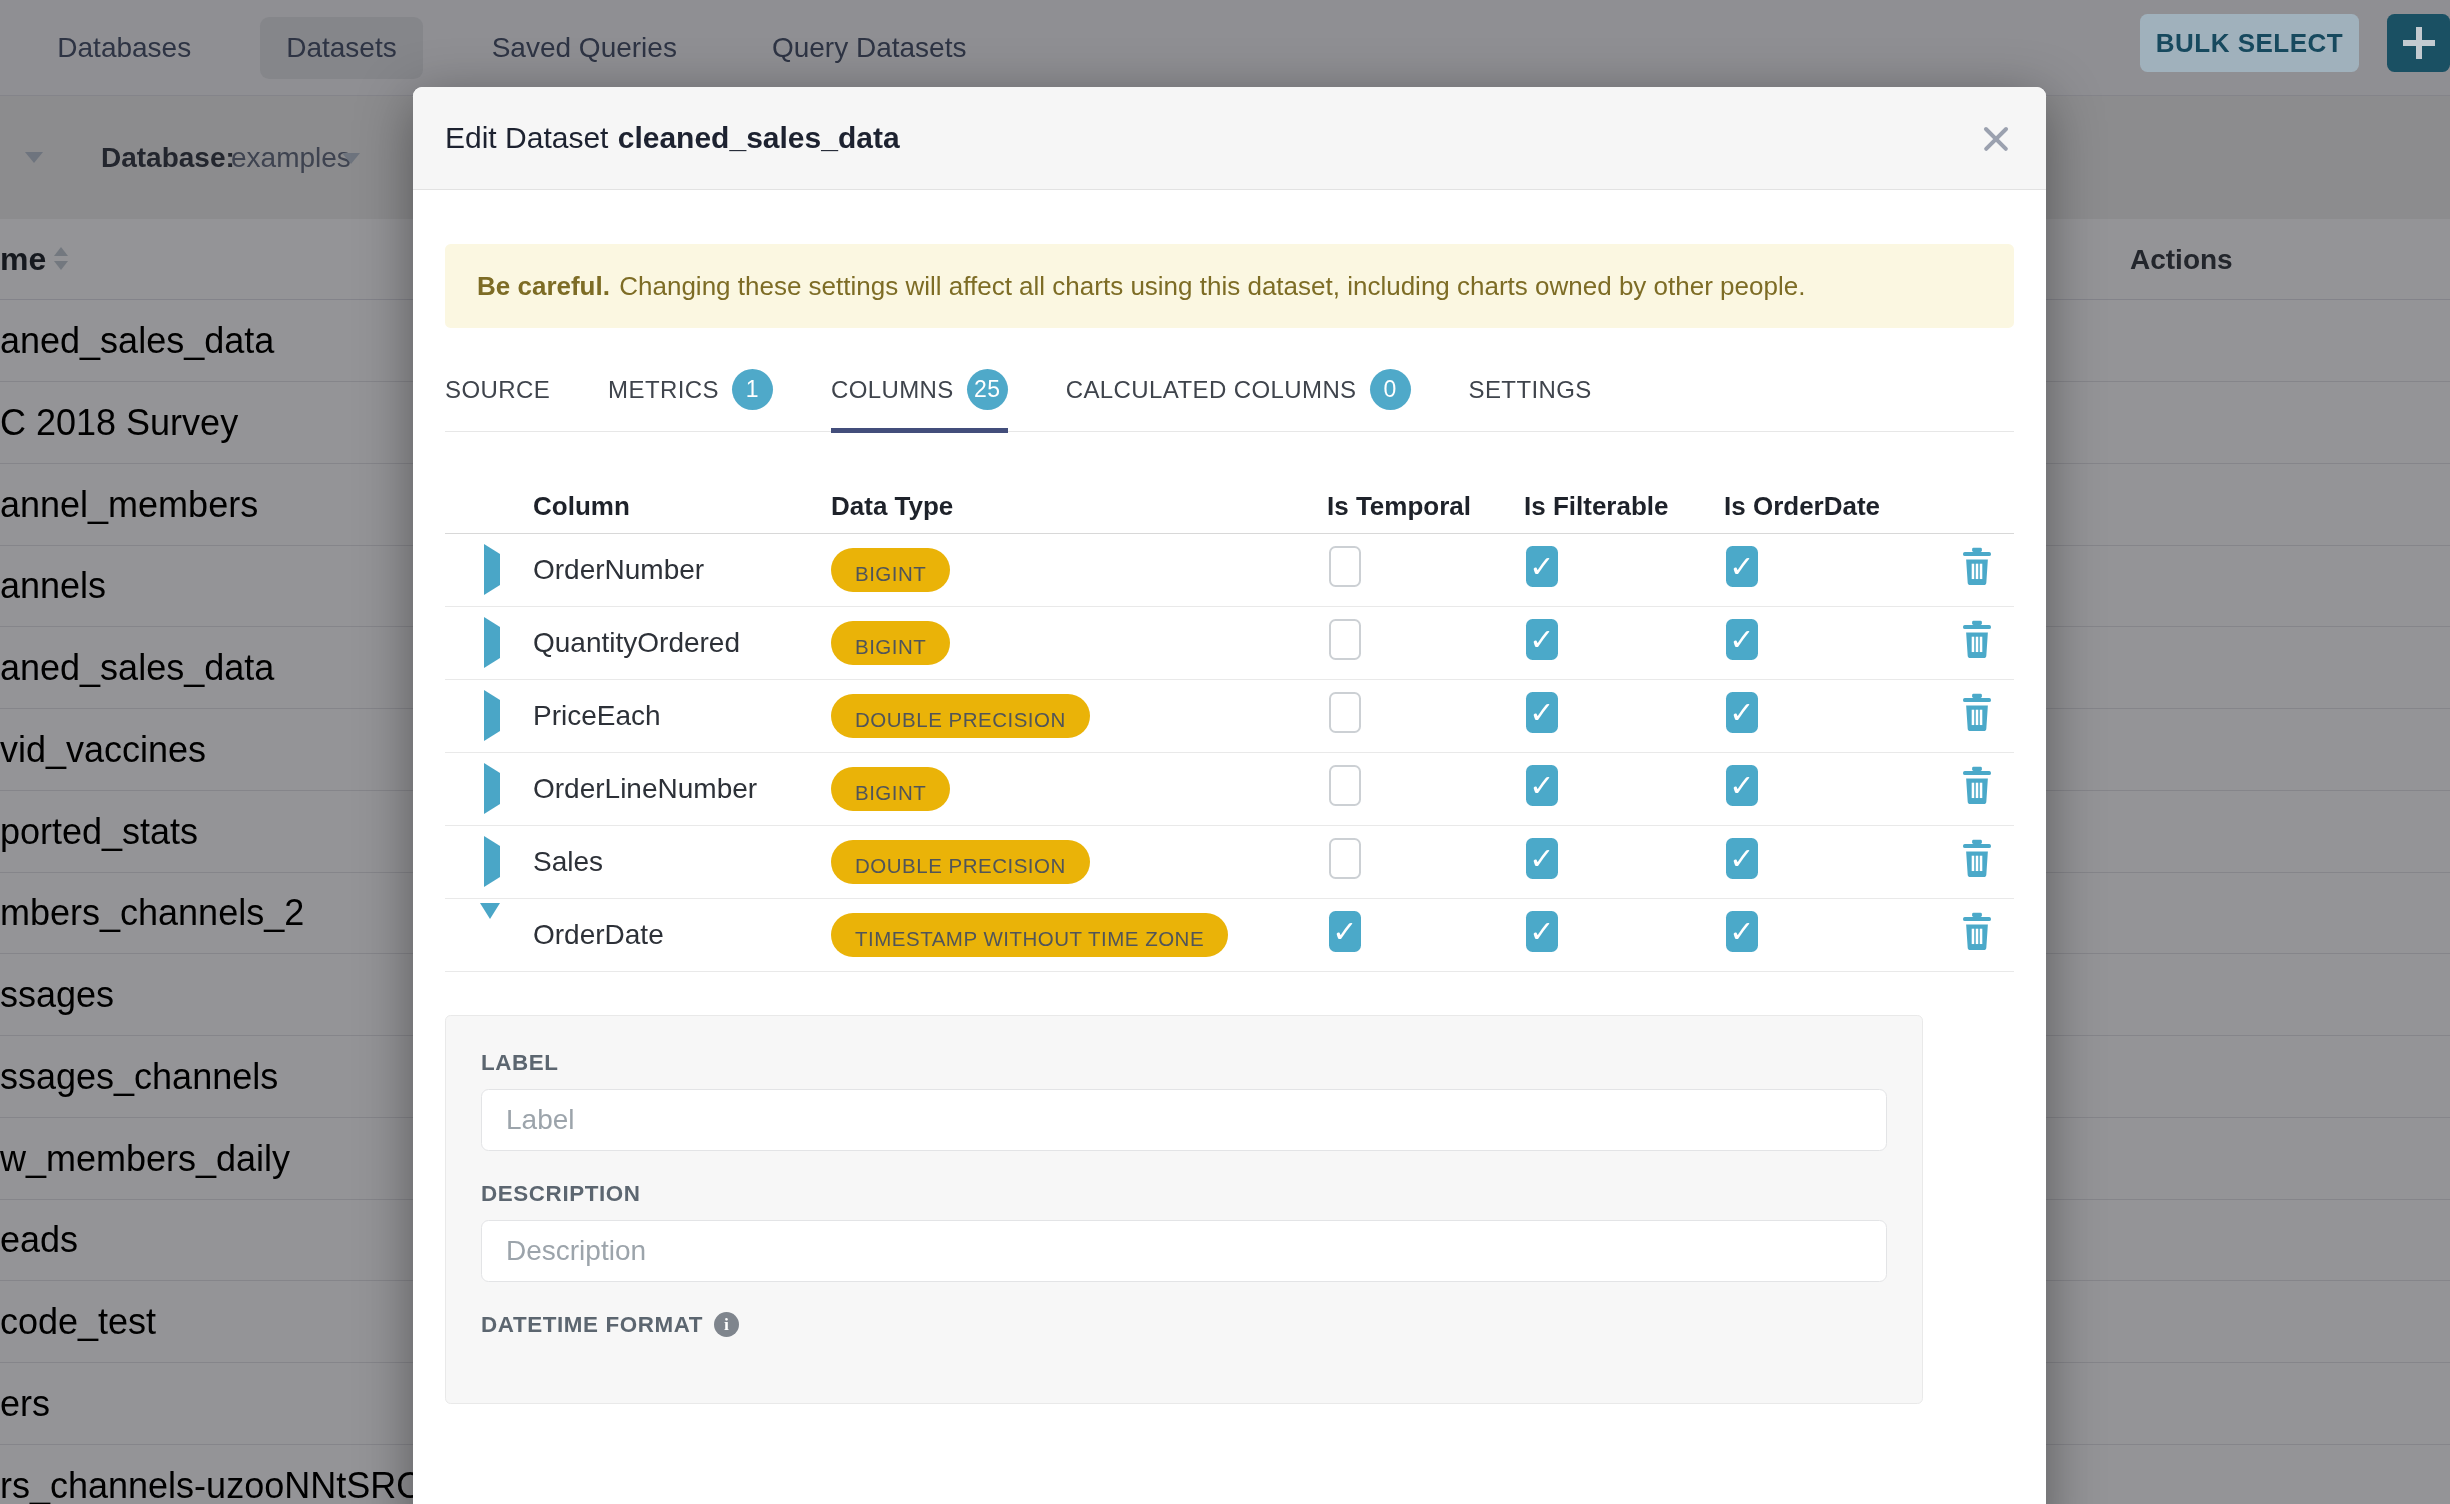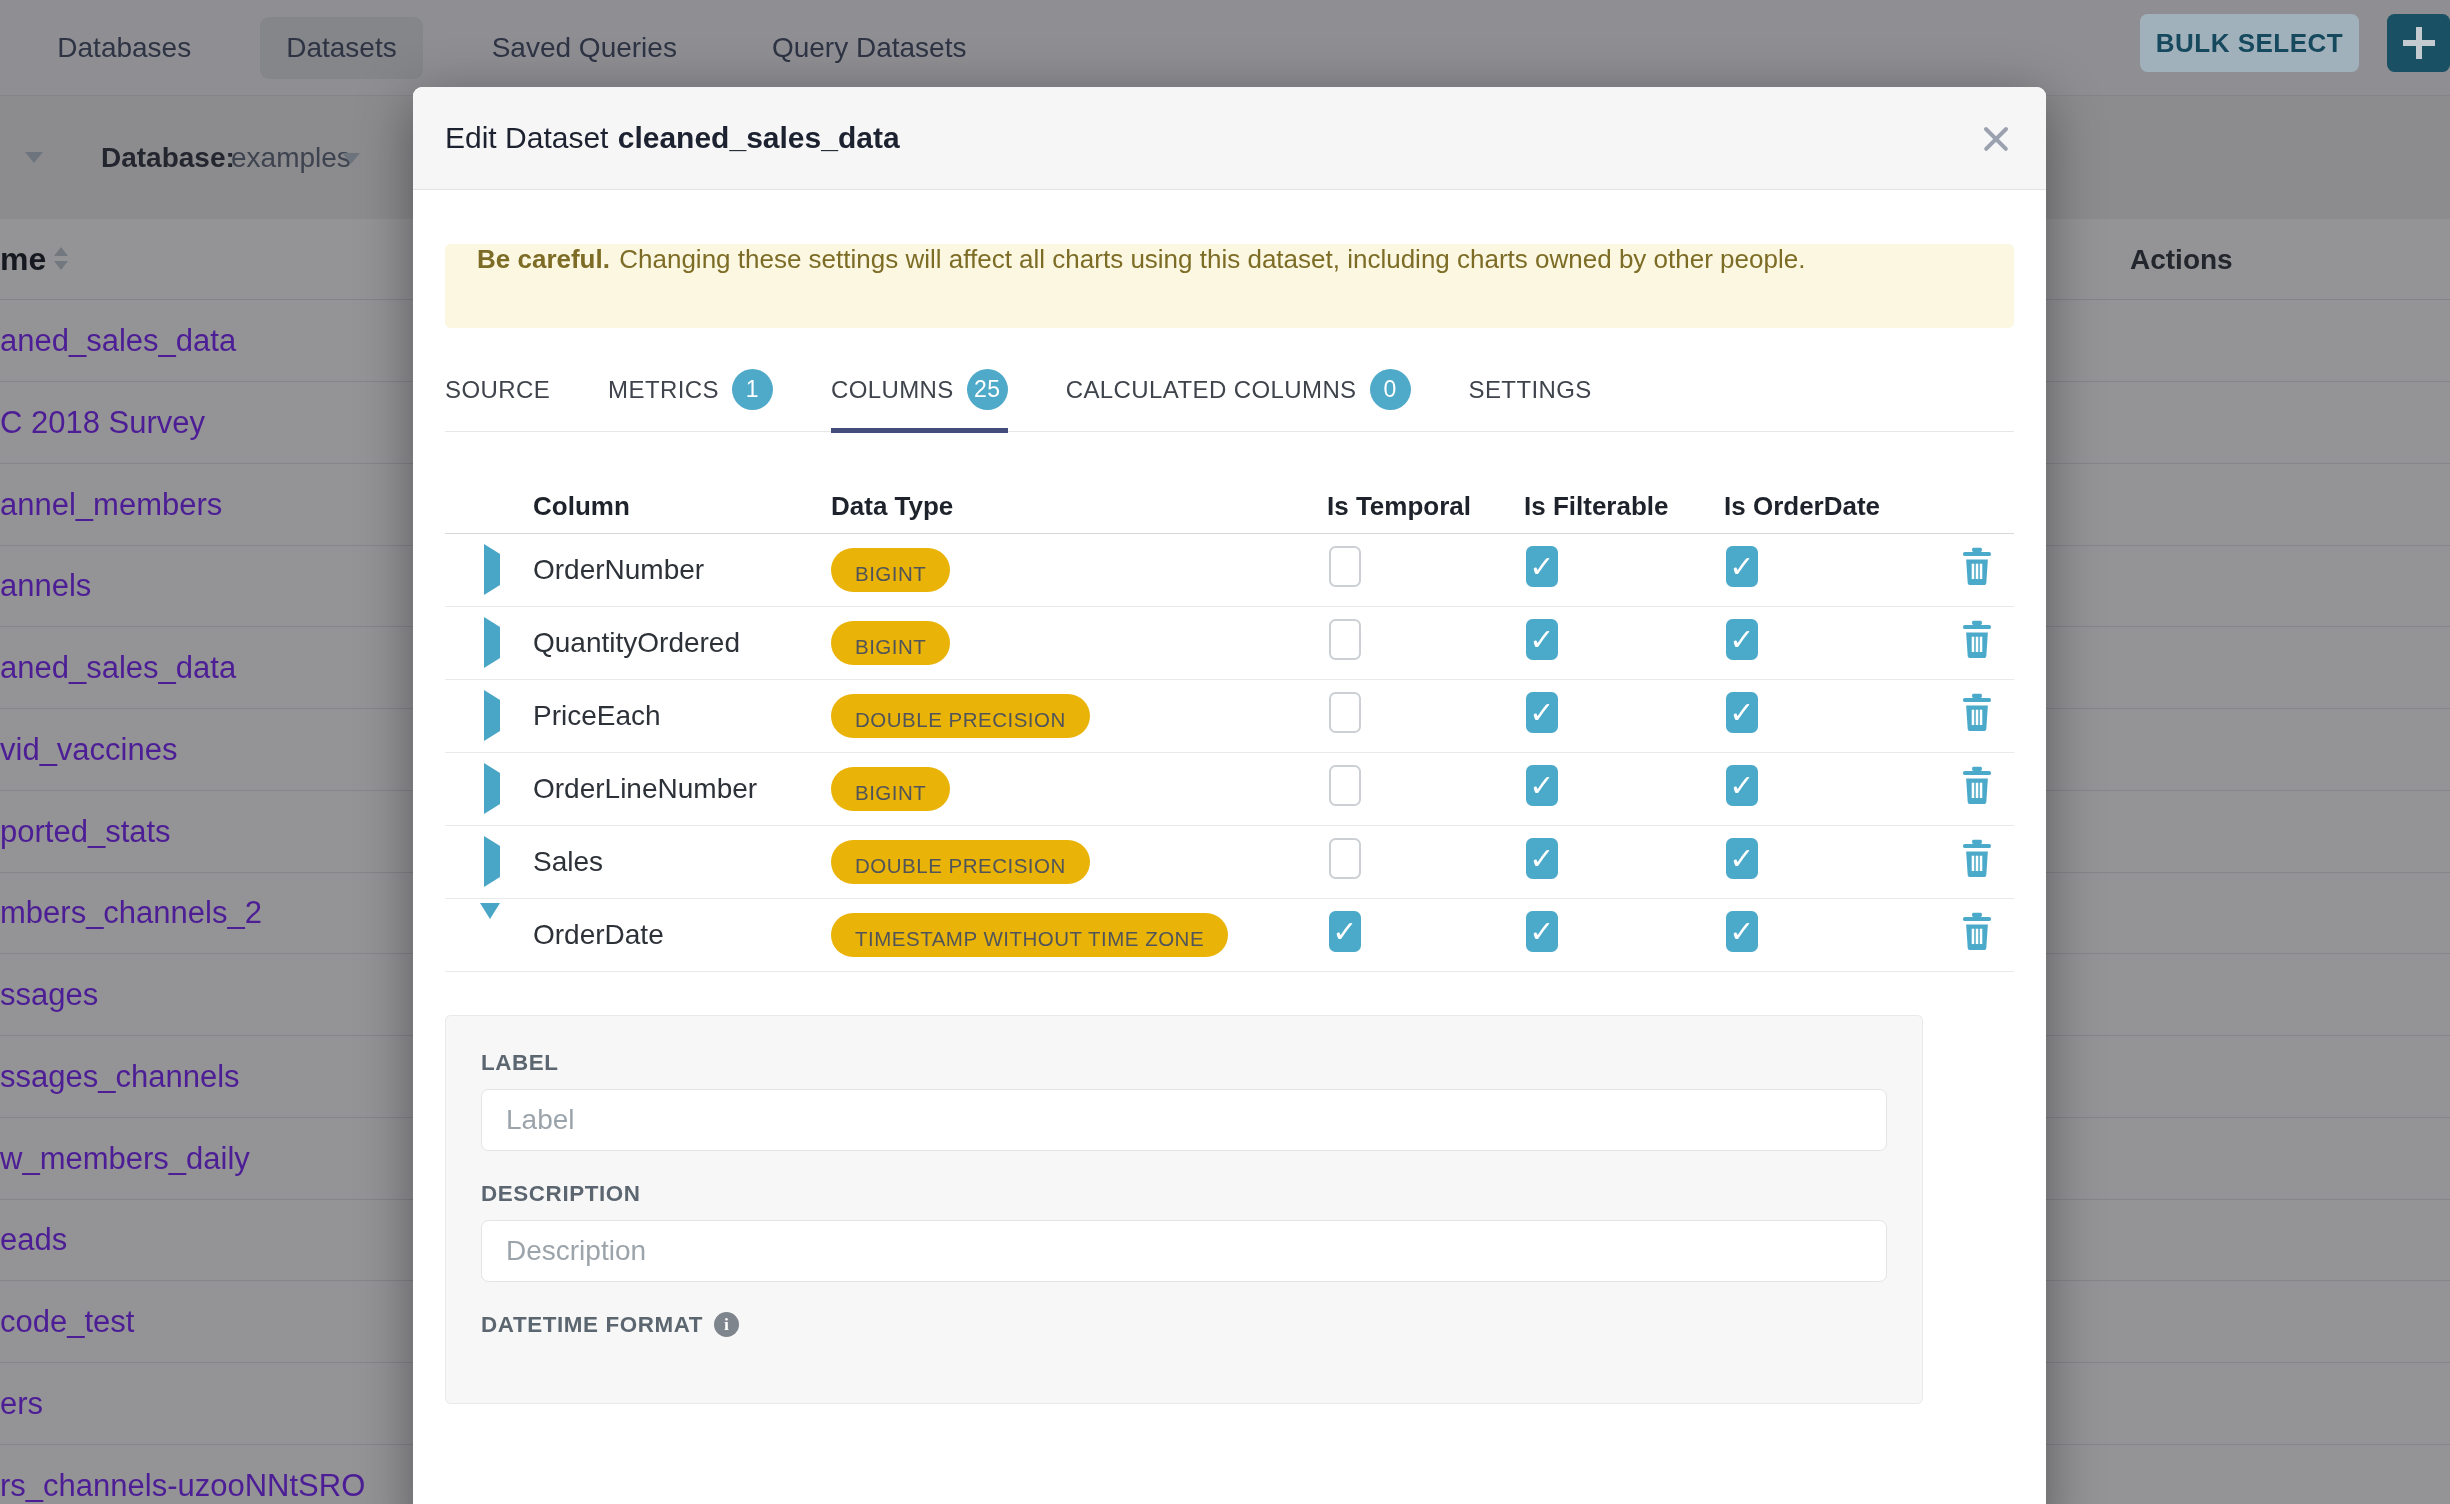--- a/index.html
+++ b/index.html
@@ -37,41 +37,41 @@
               border-bottom:0.9px solid #83838a; }
   .bg-name-header { position:absolute; left:0; top:0; height:81px; line-height:81px;
                     font-size:32px; font-weight:700; color:#16191f; }
   .sort-icon { position:absolute; left:54px; top:28px; display:flex; flex-direction:column; gap:4.7px; }
   .sort-icon .up { width:0;height:0;border-left:7.5px solid transparent;border-right:7.5px solid transparent;border-bottom:9.3px solid #73787f; }
   .sort-icon .dn { width:0;height:0;border-left:7.5px solid transparent;border-right:7.5px solid transparent;border-top:9.3px solid #73787f; }
   .bg-actions-header { position:absolute; left:2130px; top:0; height:81px; line-height:81px;
                        font-size:28px; font-weight:600; color:#23262c; }
   .bg-row { position:absolute; left:0; width:2450px; height:82px;
             border-bottom:0.9px solid #85858a; }
-  .bg-link { display:inline-block; height:82px; line-height:82px; font-size:31px;
-             color:#4c1d95; text-decoration:none; white-space:nowrap; }
+  .bg-link { display:inline-block; height:82px; line-height:82px; font-size:36px;
+             color:#000000; text-decoration:none; white-space:nowrap; }
 
   
   .modal { position:absolute; left:413px; top:87px; width:1633px; height:1454px;
            background:#ffffff; border-radius:9.3px 9.3px 0 0;
            box-shadow:0 13px 56px rgba(0,0,0,0.40); }
   .modal-header { height:103px; background:#f6f6f6; border-bottom:0.9px solid #e2e2e2;
                   border-radius:9.3px 9.3px 0 0; display:flex; align-items:center; padding:0 32px; }
   .modal-title { font-size:30px; color:#1d2230; }
   .modal-title b { font-weight:700; margin-left:9.3px; }
   .close { margin-left:auto; width:37px; height:37px; position:relative; cursor:pointer; }
   .close span { position:absolute; left:2.8px; top:17px; width:32px; height:3.7px;
                 background:#9ba1af; border-radius:1.9px; }
   .close .a { transform:rotate(45deg); }
   .close .b { transform:rotate(-45deg); }
 
   .modal-body { padding:54px 32px 0 32px; }
 
   .banner { height:84px; background:#fbf7e1; border-radius:5.6px; display:flex;
-            align-items:flex-start; padding:0 32px; font-size:26px; color:#7d6c25; }
+            align-items:center; padding:0 32px; font-size:26px; color:#7d6c25; }
   .banner b { font-weight:700; margin-right:9.3px; }
 
   .tabs { margin-top:41px; display:flex; border-bottom:0.9px solid #e7e7e7; }
   .tab { display:flex; align-items:center; gap:13px; margin-right:58px;
          padding-bottom:20.5px; position:relative; font-size:24px; letter-spacing:0.4px;
          color:#3f444c; white-space:nowrap; cursor:pointer; }
   .tab-badge { min-width:41px; height:41px; border-radius:20.5px; background:#4fa9c9;
                color:#ffffff; font-size:23px; display:flex; align-items:center;
                justify-content:center; padding:0 5.6px; }
   .tab.active::after { content:""; position:absolute; left:0; right:0; bottom:-2.8px;

